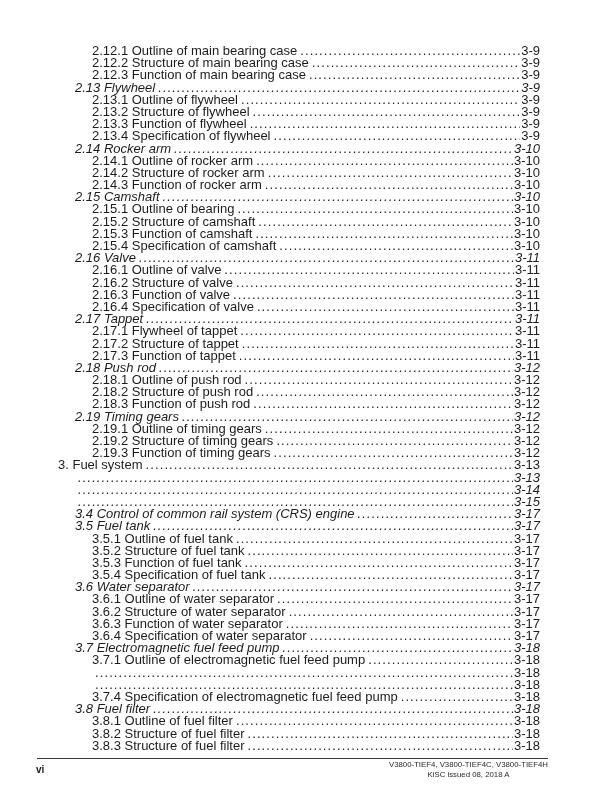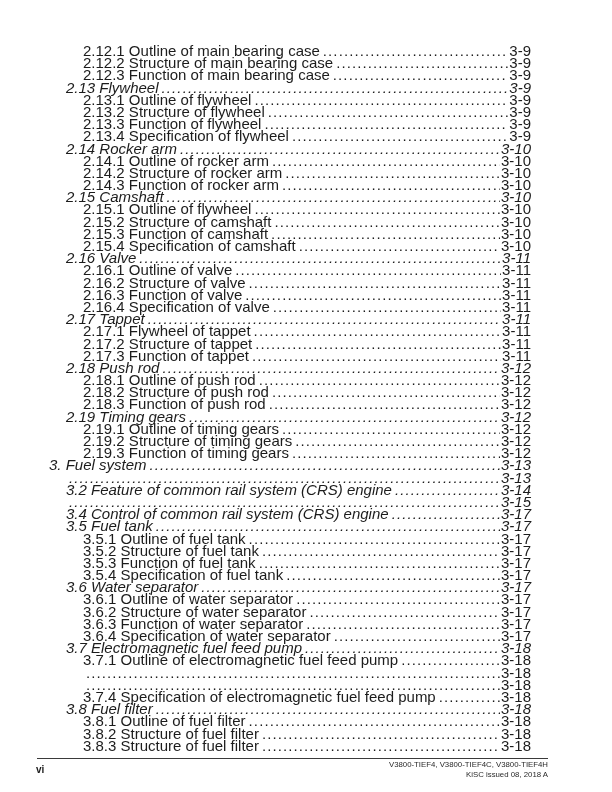--- a/index.html
+++ b/index.html
@@ -9,32 +9,32 @@
     font-family: "Liberation Sans", sans-serif;
     color: #1c1c1c;
     position: relative;
     overflow: hidden;
   }
   .page { position: absolute; inset: 0; }
 
   
   .toc {
     position: absolute;
-    left: 49px; top: 45px;
+    left: 58px; top: 45px;
     width: 482px; 
-    font-size: 15px;
+    font-size: 13px;
   }
   .toc-row {
     display: flex;
     align-items: baseline;
     height: 12.2px;
     line-height: 12.2px;
     white-space: nowrap;
   }
-  .toc-row.level-1 { padding-left: 0; font-style: italic; }
+  .toc-row.level-1 { padding-left: 0; }
   .toc-row.level-2 { padding-left: 17px; font-style: italic; }
   .toc-row.level-3 { padding-left: 34px; }
   .toc-title { flex: 0 0 auto; }
   .leader {
     flex: 1 1 auto;
     overflow: hidden;
     white-space: nowrap;
     text-align: right;
     margin-left: 3px;
     margin-right: 1px;
@@ -53,21 +53,21 @@
   .folio {
     position: absolute;
     left: 36px; top: 764px;
     font-size: 10px;
     line-height: 12px;
     font-weight: bold;
   }
   .footer-right {
     position: absolute;
     right: 64px; top: 760px;
-    text-align: right;
+    text-align: center;
     font-size: 7.8px;
     line-height: 9.8px;
     color: #2a2a2a;
   }
 </style>
 </head>
 <body>
 
 <div class="page">
 
@@ -131,21 +131,21 @@
         <span class="toc-title">2.14.3 Function of rocker arm</span>
         <span class="leader">....................................................................................................................................................................................................................................................................</span>
         <span class="toc-page">3-10</span>
       </div>
       <div class="toc-row level-2">
         <span class="toc-title">2.15 Camshaft</span>
         <span class="leader">....................................................................................................................................................................................................................................................................</span>
         <span class="toc-page">3-10</span>
       </div>
       <div class="toc-row level-3">
-        <span class="toc-title">2.15.1 Outline of flywheel</span>
+        <span class="toc-title">2.15.1 Outline of bearing</span>
         <span class="leader">....................................................................................................................................................................................................................................................................</span>
         <span class="toc-page">3-10</span>
       </div>
       <div class="toc-row level-3">
         <span class="toc-title">2.15.2 Structure of camshaft</span>
         <span class="leader">....................................................................................................................................................................................................................................................................</span>
         <span class="toc-page">3-10</span>
       </div>
       <div class="toc-row level-3">
         <span class="toc-title">2.15.3 Function of camshaft</span>
@@ -245,21 +245,20 @@
       <div class="toc-row level-1">
         <span class="toc-title">3. Fuel system</span>
         <span class="leader">....................................................................................................................................................................................................................................................................</span>
         <span class="toc-page">3-13</span>
       </div>
       <div class="toc-row level-2">
         <span class="leader">....................................................................................................................................................................................................................................................................</span>
         <span class="toc-page">3-13</span>
       </div>
       <div class="toc-row level-2">
-        <span class="toc-title">3.2 Feature of common rail system (CRS) engine</span>
         <span class="leader">....................................................................................................................................................................................................................................................................</span>
         <span class="toc-page">3-14</span>
       </div>
       <div class="toc-row level-2">
         <span class="leader">....................................................................................................................................................................................................................................................................</span>
         <span class="toc-page">3-15</span>
       </div>
       <div class="toc-row level-2">
         <span class="toc-title">3.4 Control of common rail system (CRS) engine</span>
         <span class="leader">....................................................................................................................................................................................................................................................................</span>

